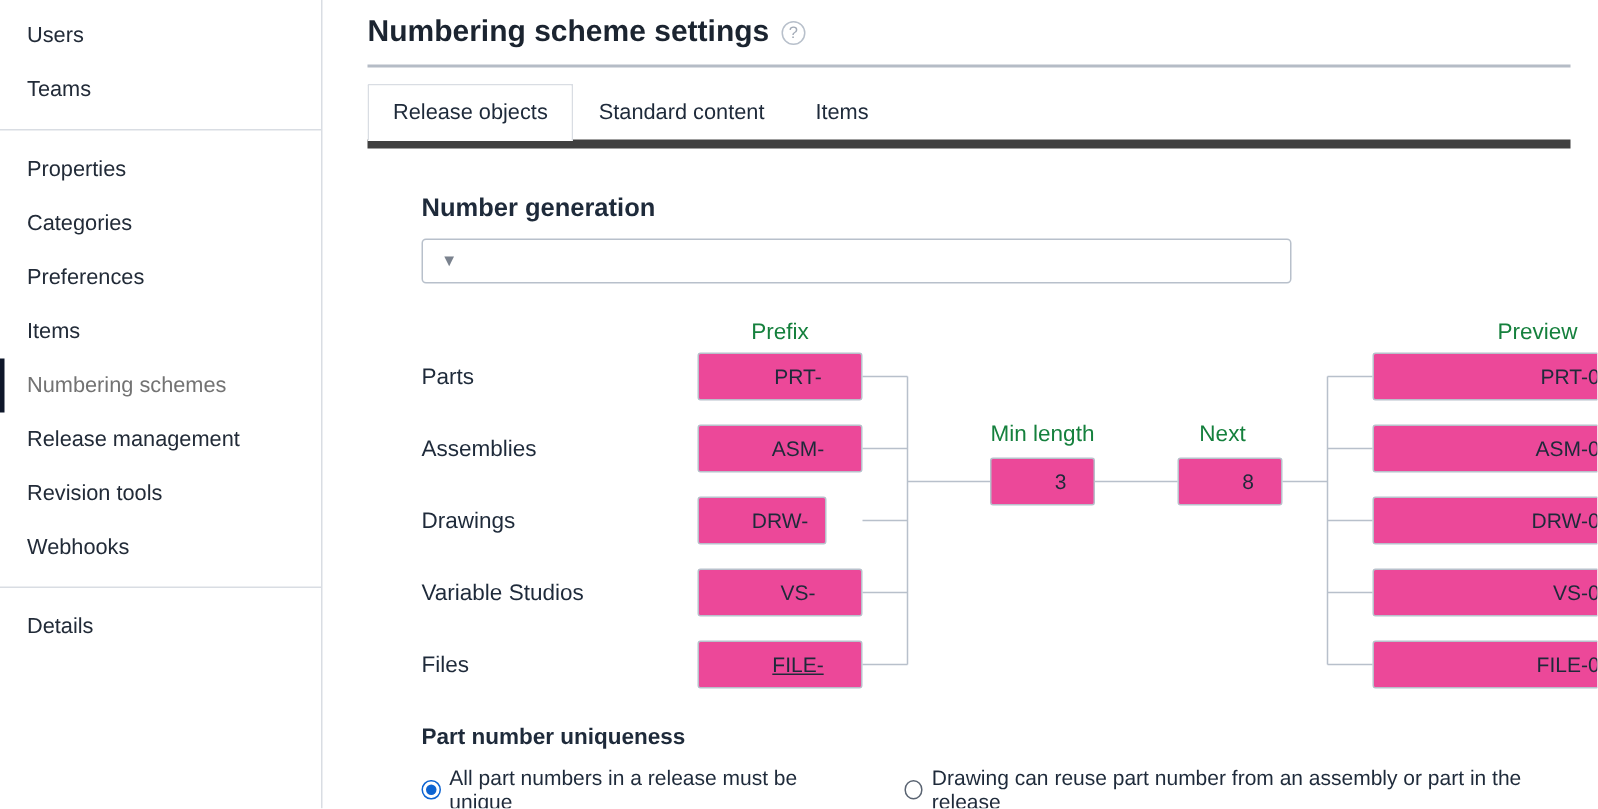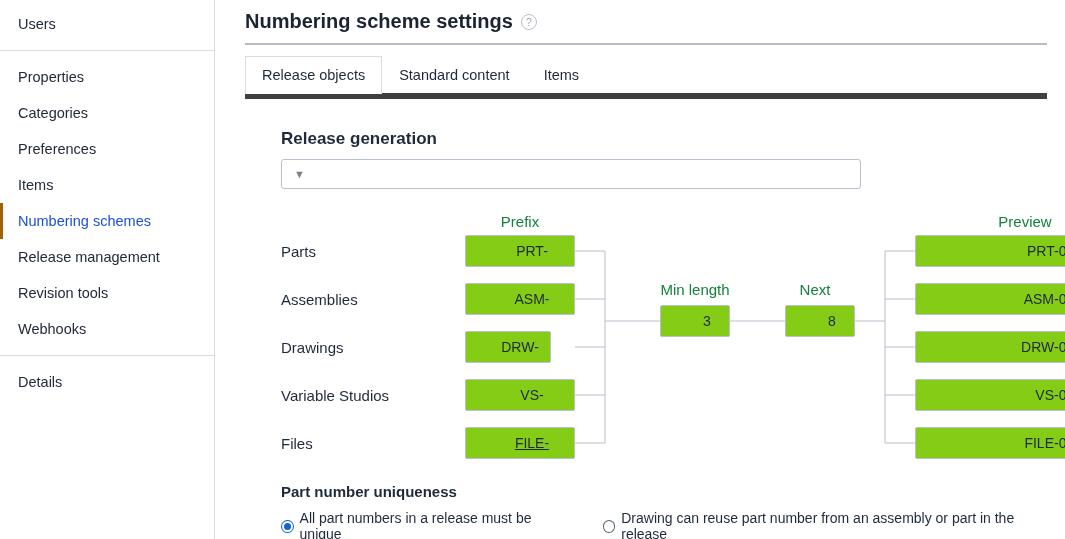--- a/index.html
+++ b/index.html
@@ -20,22 +20,22 @@
     width: 215px;
     border-right: 1px solid #d9dde3;
     padding-top: 6px;
   }
   .side-item {
     padding: 10px 18px;
     cursor: pointer;
     color: #222b38;
   }
   .side-item.active {
-    color: #1d4ed8;
-    border-left: 3px solid #a16207;
+    color: #737373;
+    border-left: 3px solid #0f172a;
     padding-left: 15px;
     font-weight: 400;
   }
   .side-sep {
     border-top: 1px solid #d9dde3;
     margin: 8px 0;
   }
 
   
   .main {
@@ -123,21 +123,21 @@
   }
   .row-label {
     position: absolute;
     font-size: 15px;
     color: #1e2a3a;
   }
   .box {
     position: absolute;
     border: 1px solid #b8c0cb;
     border-radius: 2px;
-    background: #84cc16;
+    background: #ec4899;
     height: 32px;
     display: flex;
     align-items: center;
     justify-content: center;
     font-size: 14px;
     color: #1e2a3a;
     padding-left: 24px;
   }
   .box.input { cursor: text; }
   .box.preview { color: #1e2a3a; }
@@ -181,20 +181,21 @@
     width: 7px; height: 7px; border-radius: 50%;
     background: #0d64d2;
   }
 </style>
 </head>
 <body>
 
 <div class="root">
   <nav class="sidebar">
     <div class="side-item">Users</div>
+    <div class="side-item">Teams</div>
     <div class="side-sep"></div>
     <div class="side-item">Properties</div>
     <div class="side-item">Categories</div>
     <div class="side-item">Preferences</div>
     <div class="side-item">Items</div>
     <div class="side-item active">Numbering schemes</div>
     <div class="side-item">Release management</div>
     <div class="side-item">Revision tools</div>
     <div class="side-item">Webhooks</div>
     <div class="side-sep"></div>
@@ -207,21 +208,21 @@
       <span class="help-icon">?</span>
     </div>
 
     <div class="tabs">
       <div class="tab active">Release objects</div>
       <div class="tab">Standard content</div>
       <div class="tab">Items</div>
     </div>
 
     <div style="padding-left:30px;">
-      <div class="section-heading">Release generation</div>
+      <div class="section-heading">Number generation</div>
 
       <div class="select">
         <span class="caret">▼</span>
       </div>
 
       <div class="gen-area">
 
         <div class="col-header" style="left:190px; top:0; width:110px;">Prefix</div>
         <div class="col-header" style="left:370px; top:68px; width:100px;">Min length</div>
         <div class="col-header" style="left:500px; top:68px; width:80px;">Next</div>

